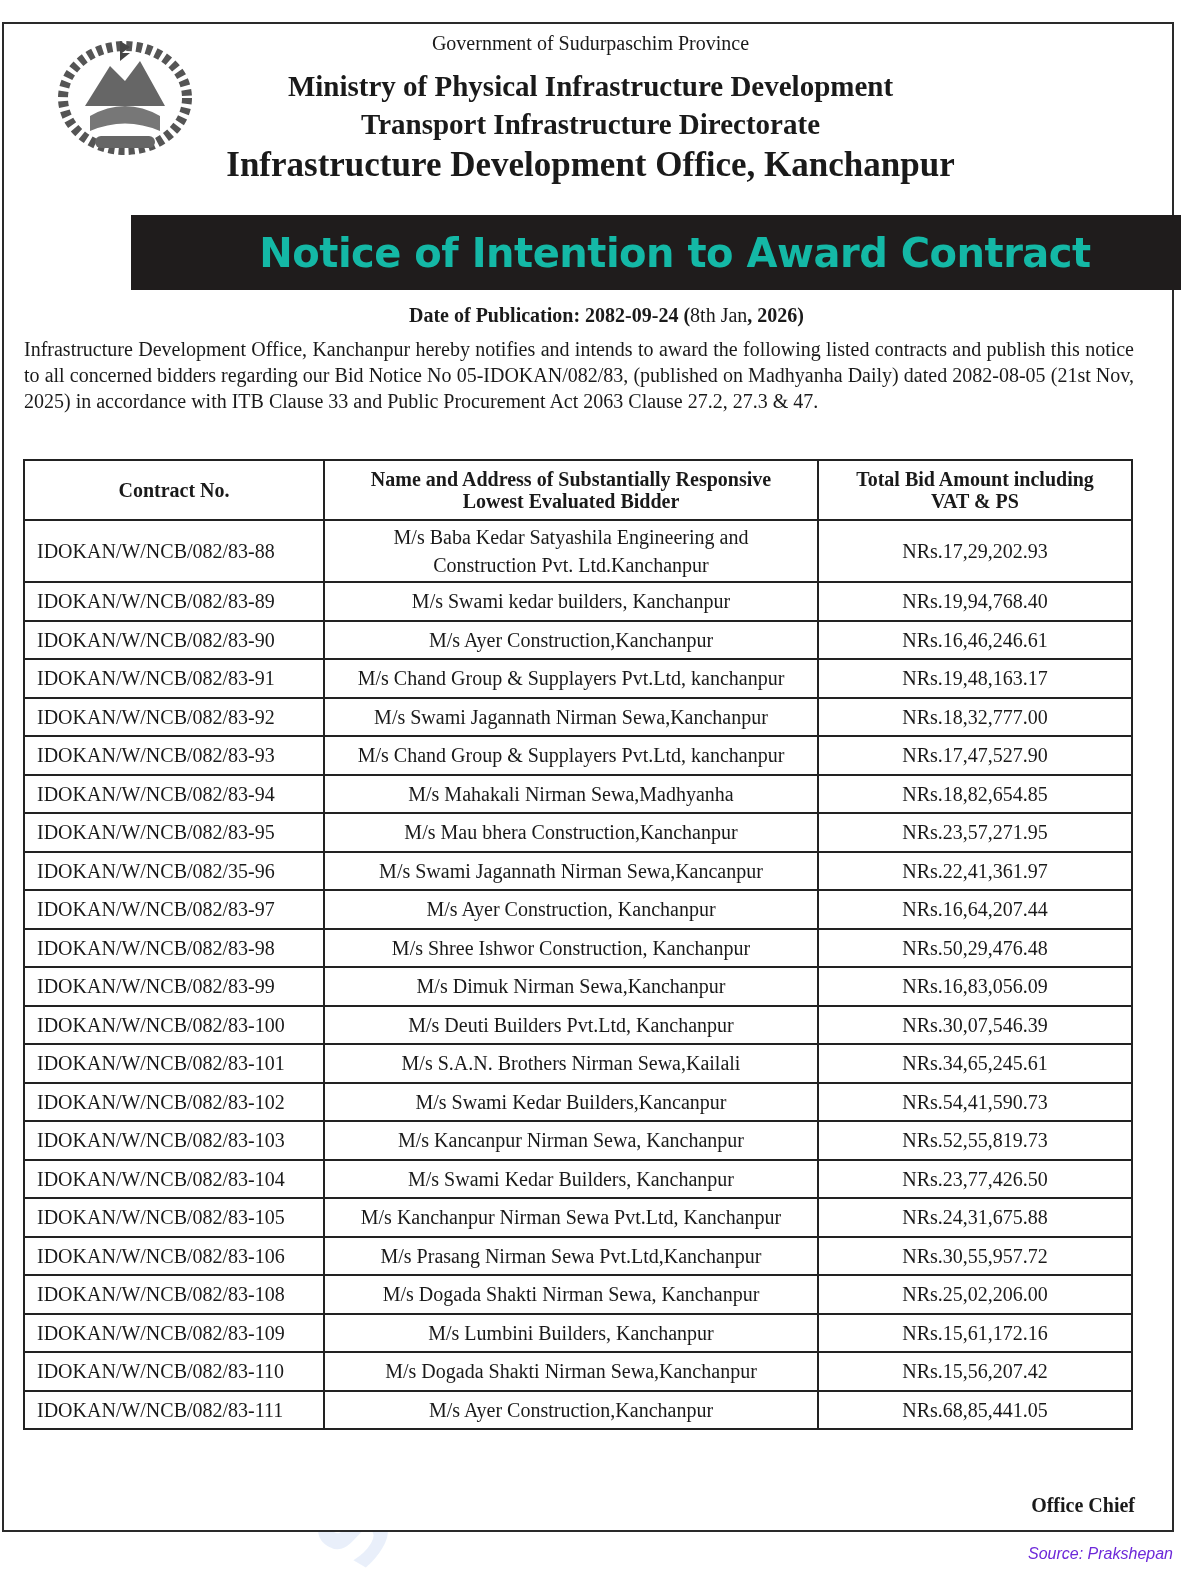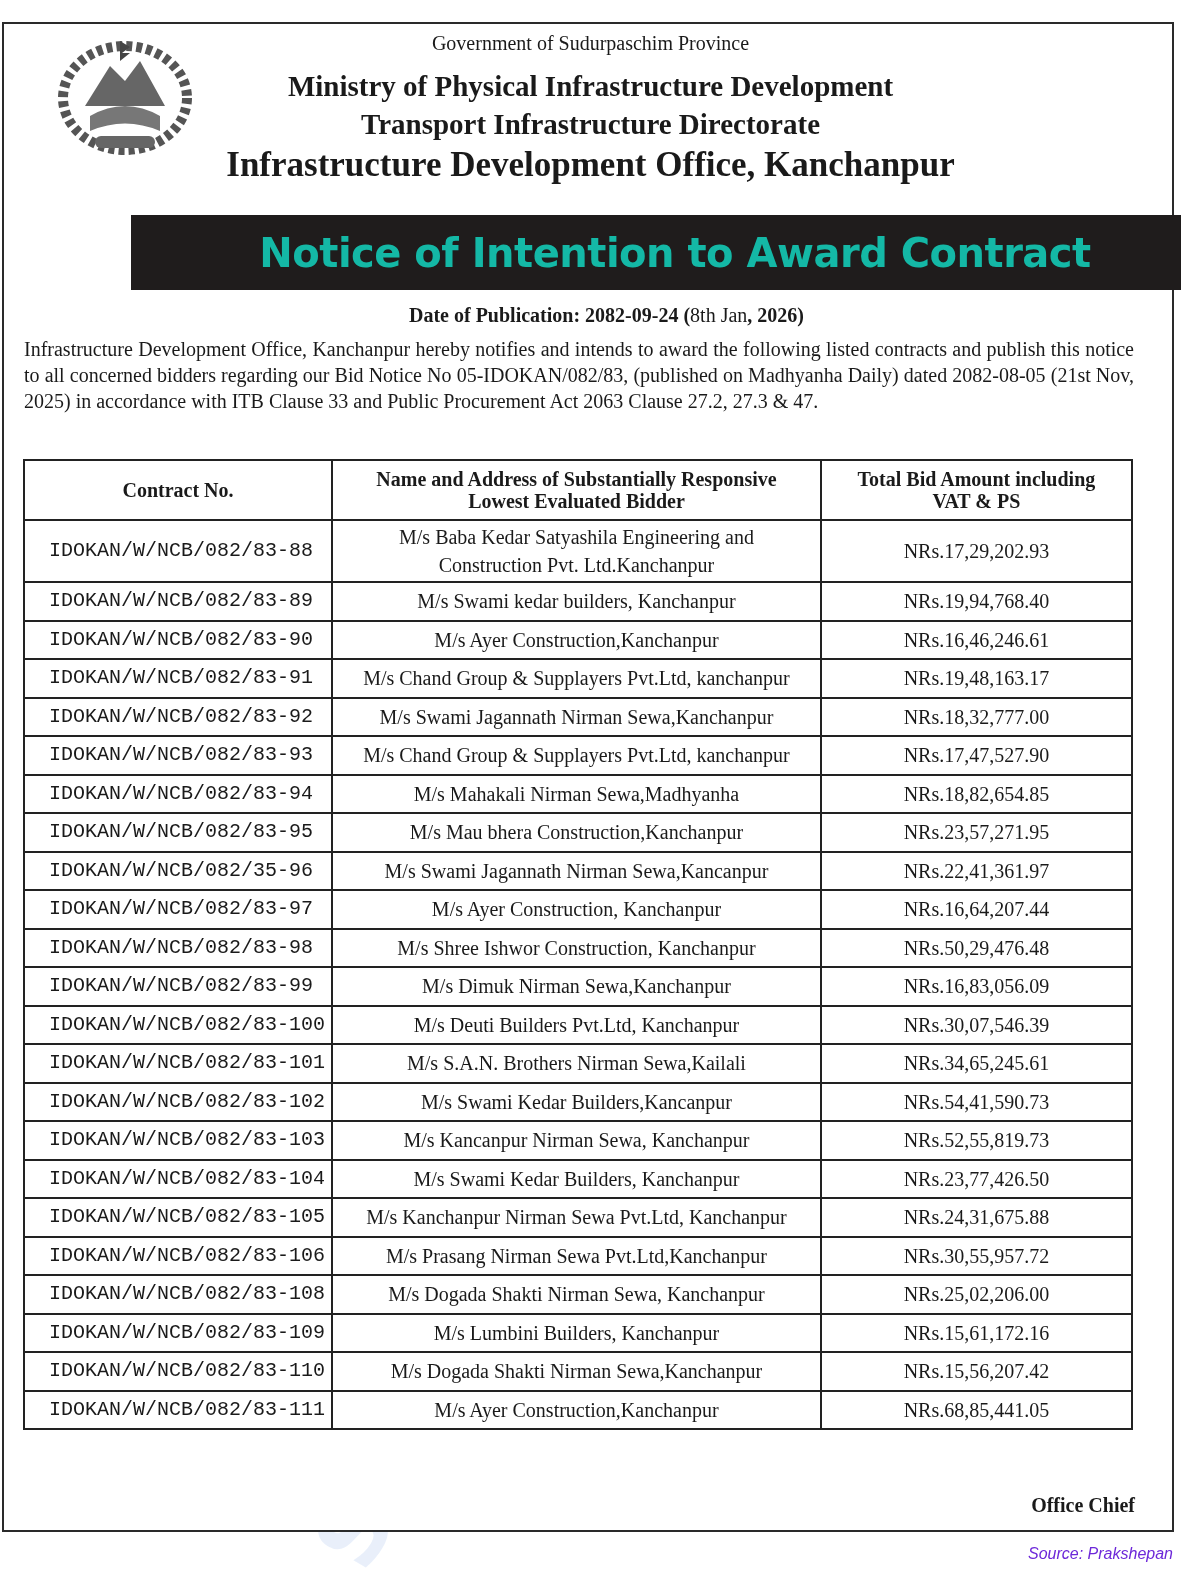--- a/index.html
+++ b/index.html
@@ -11,21 +11,21 @@
   .h2 { top:70px; font-size:29px; font-weight:bold; }
   .h3 { top:108px; font-size:29px; font-weight:bold; }
   .h4 { top:145px; font-size:35px; font-weight:bold; }
   .banner { position:absolute; left:131px; top:215px; width:1088px; height:75px; background:#1f1c1c; color:#14b8a6; display:flex; align-items:center; justify-content:center; font-family:"DejaVu Sans", sans-serif; font-weight:bold; font-size:40px; letter-spacing:-0.5px; }
   .pubdate { position:absolute; left:0; top:304px; width:1181px; text-align:center; font-size:20px;margin-left:16px; }
   .pubdate b { font-weight:bold; }
   .intro { position:absolute; left:24px; top:336px; width:1110px; font-size:20px; line-height:26px; text-align:justify; }
   table.awards { position:absolute; left:23px; top:459px; width:1110px; border-collapse:collapse; font-size:20px; }
   table.awards th, table.awards td { border:2px solid #222; text-align:center; padding:0 6px; }
   table.awards th { font-weight:bold; height:58px; line-height:22px; font-size:20px; }
-  table.awards td.c1 { text-align:left; padding-left:24px; white-space:nowrap;font-family:Liberation Mono, monospace; }
+  table.awards td.c1 { text-align:left; padding-left:12px; white-space:nowrap; }
   table.awards td { height:36.5px; line-height:24px; }
   table.awards tr.tall td { height:60px; line-height:28px; }
   .col1 { width:300px; } .col2 { width:494px; } .col3 { width:314px; }
   .signoff { position:absolute; right:46px; top:1494px; font-size:20px; font-weight:bold; }
   .source { position:absolute; right:8px; top:1545px; font-size:16px; font-style:italic; font-family:"Liberation Sans", sans-serif; color:#6d28d9; }
   .wm { position:absolute; color:#2f6fd6; opacity:0.10; font-family:"DejaVu Sans", sans-serif; font-weight:bold; font-size:90px; transform:rotate(-60deg); pointer-events:none; }
 </style>
 </head>
 <body>
 

